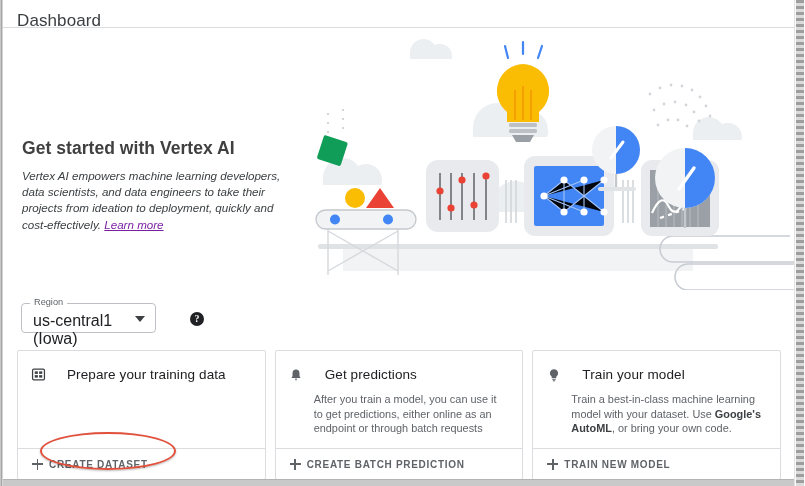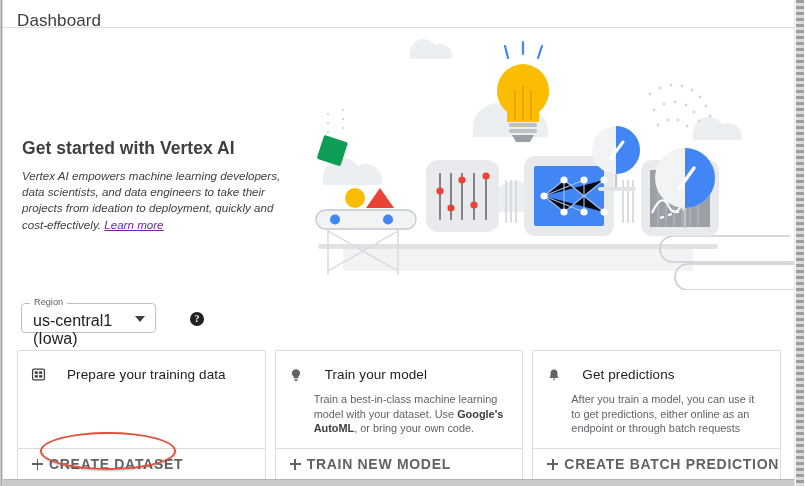--- a/index.html
+++ b/index.html
@@ -42,21 +42,21 @@
   
   .cards{position:absolute;left:17px;top:350px;width:764px;height:130px;display:flex;gap:9px;}
   .card{position:relative;width:249px;background:#fff;border:1px solid #dadce0;border-radius:2px;box-sizing:border-box;display:flex;flex-direction:column;}
   .card-body{padding:14px 14px 8px 12px;flex:1;}
   .card-head{display:flex;align-items:center;gap:20px;}
   .card-icon{width:17px;height:19px;flex:0 0 17px;display:flex;align-items:center;justify-content:center;}
   .card-title{font-size:13.5px;color:#202124;letter-spacing:.1px;line-height:17px;}
   .card-desc{margin:8px 0 0 26px;font-size:10.9px;line-height:14.6px;color:#5f6368;}
   .card-desc b{font-weight:700;color:#3c4043;}
   .card-foot{border-top:1px solid #dadce0;height:30px;display:flex;align-items:center;padding-left:14px;}
-  .card-action{display:flex;align-items:center;gap:6px;font-size:14px;font-weight:600;letter-spacing:.7px;color:#5f6368;cursor:pointer;}
+  .card-action{display:flex;align-items:center;gap:6px;font-size:10px;font-weight:600;letter-spacing:.7px;color:#5f6368;cursor:pointer;}
   .plus{position:relative;width:11px;height:11px;flex:0 0 11px;}
   .plus:before,.plus:after{content:"";position:absolute;background:#5f6368;}
   .plus:before{left:0;top:4.6px;width:11px;height:1.8px;}
   .plus:after{top:0;left:4.6px;height:11px;width:1.8px;}
 
   
   .annot{position:absolute;left:40px;top:432px;width:132px;height:34px;border:2.2px solid #e0503c;border-radius:50%;
          box-shadow:0 1px 2px rgba(0,0,0,.28);pointer-events:none;}
 </style>
 </head>
@@ -263,57 +263,57 @@
           <span>CREATE DATASET</span>
         </div>
       </div>
     </div>
 
     <div class="card">
       <div class="card-body">
         <div class="card-head">
           <span class="card-icon">
             <svg width="14" height="16" viewBox="0 0 24 24">
+                <path d="M12 2.5a6.5 6.5 0 0 0-6 6.5v5l-2 3h16l-2-3v-5a6.5 6.5 0 0 0-6-6.5z" fill="#5f6368"></path>
+                <rect x="10.8" y="18" width="2.4" height="3" fill="#5f6368"></rect>
+              </svg>
+          </span>
+          <span class="card-title">Get predictions</span>
+        </div>
+        <div class="card-desc"><span>After you train a model, you can use it to get predictions, either online as an endpoint or through batch requests</span></div>
+      </div>
+      <div class="card-foot">
+        <div class="card-action">
+          <span class="plus"></span>
+          <span>CREATE BATCH PREDICTION</span>
+        </div>
+      </div>
+    </div>
+
+    <div class="card">
+      <div class="card-body">
+        <div class="card-head">
+          <span class="card-icon">
+            <svg width="14" height="16" viewBox="0 0 24 24">
                 <path d="M12 2a7 7 0 0 0-4 12.7V17h8v-2.3A7 7 0 0 0 12 2z" fill="#5f6368"></path>
                 <rect x="9" y="18.4" width="6" height="1.8" fill="#5f6368"></rect>
                 <rect x="10" y="21" width="4" height="1.8" fill="#5f6368"></rect>
               </svg>
           </span>
           <span class="card-title">Train your model</span>
         </div>
         <div class="card-desc"><span>Train a best-in-class machine learning model with your dataset. Use </span><b>Google's AutoML</b><span>, or bring your own code.</span></div>
       </div>
       <div class="card-foot">
         <div class="card-action">
           <span class="plus"></span>
           <span>TRAIN NEW MODEL</span>
         </div>
       </div>
     </div>
-
-    <div class="card">
-      <div class="card-body">
-        <div class="card-head">
-          <span class="card-icon">
-            <svg width="14" height="16" viewBox="0 0 24 24">
-                <path d="M12 2.5a6.5 6.5 0 0 0-6 6.5v5l-2 3h16l-2-3v-5a6.5 6.5 0 0 0-6-6.5z" fill="#5f6368"></path>
-                <rect x="10.8" y="18" width="2.4" height="3" fill="#5f6368"></rect>
-              </svg>
-          </span>
-          <span class="card-title">Get predictions</span>
-        </div>
-        <div class="card-desc"><span>After you train a model, you can use it to get predictions, either online as an endpoint or through batch requests</span></div>
-      </div>
-      <div class="card-foot">
-        <div class="card-action">
-          <span class="plus"></span>
-          <span>CREATE BATCH PREDICTION</span>
-        </div>
-      </div>
-    </div>
   </div>
 
   <div class="annot"></div>
 
   <div class="edge-bottom"></div>
   <div class="scroll-right">
       <div class="thumb"></div>
     </div>
 </div>
 

